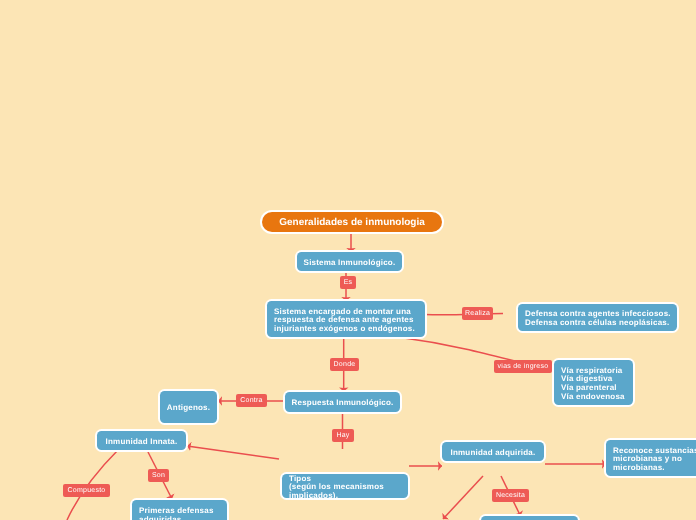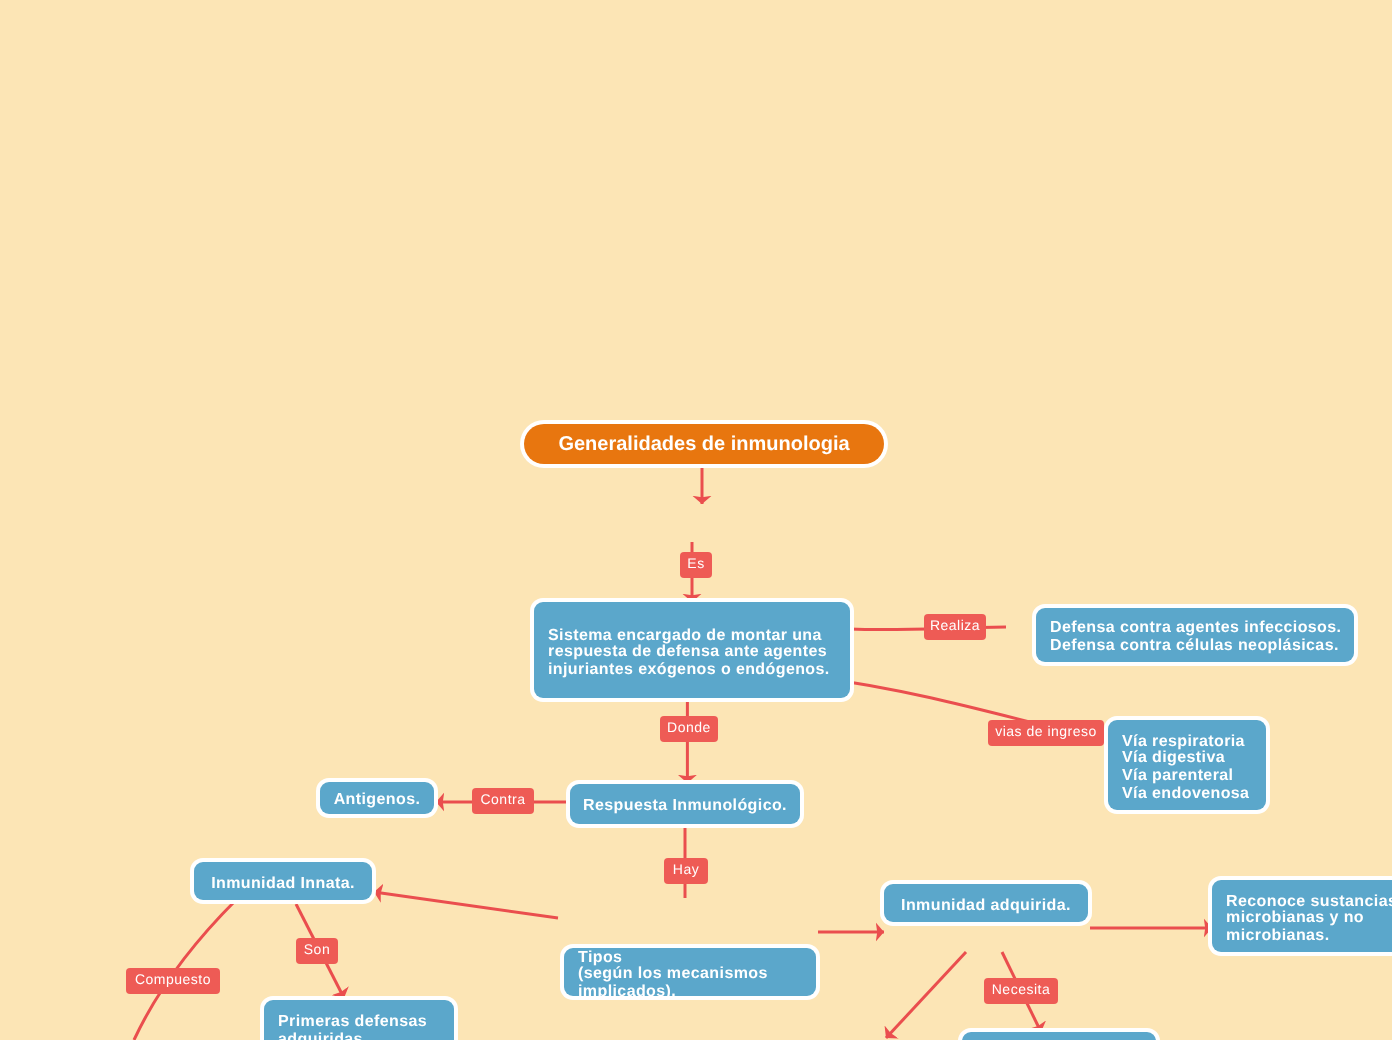--- a/index.html
+++ b/index.html
@@ -42,36 +42,37 @@
       <line x1="545" y1="464" x2="606" y2="464" marker-end="url(#ah)"></line>
       <path d="M118,450 C100,468 80,492 67,520"></path>
       <line x1="148" y1="452" x2="172" y2="499" marker-end="url(#ah)"></line>
       <line x1="501" y1="476" x2="520.5" y2="516" marker-end="url(#ah)"></line>
       <line x1="483" y1="476" x2="443" y2="519" marker-end="url(#ah)"></line>
     </g>
   </svg>
 
   <div class="node root" style="left:262px;top:212px;width:180px;height:20px">Generalidades de inmunologia</div>
 
+  <div class="node ctr" style="left:297px;top:252px;width:105px;height:19px">Sistema Inmunológico.</div>
 
-  <div class="node" style="left:267px;top:301px;width:158px;height:48px">Sistema encargado de montar una
+  <div class="node" style="left:267px;top:301px;width:158px;height:36px">Sistema encargado de montar una
 respuesta de defensa ante agentes
 injuriantes exógenos o endógenos.</div>
 
   <div class="node" style="left:518px;top:304px;width:159px;height:27px">Defensa contra agentes infecciosos.
 Defensa contra células neoplásicas.</div>
 
   <div class="node" style="left:554px;top:360px;width:79px;height:45px">Vía respiratoria
 Vía digestiva
 Vía parenteral
 Vía endovenosa</div>
 
   <div class="node ctr" style="left:285px;top:392px;width:115px;height:20px">Respuesta Inmunológico.</div>
 
-  <div class="node ctr" style="left:160px;top:391px;width:57px;height:16px">Antigenos.</div>
+  <div class="node ctr" style="left:160px;top:391px;width:57px;height:32px">Antigenos.</div>
 
   <div class="node ctr" style="left:97px;top:431px;width:89px;height:19px">Inmunidad Innata.</div>
 
   <div class="node" style="left:282px;top:474px;width:126px;height:24px">Tipos
 (según los mecanismos
 implicados).</div>
 
   <div class="node ctr" style="left:442px;top:442px;width:102px;height:19px">Inmunidad adquirida.</div>
 
   <div class="node" style="left:606px;top:440px;width:110px;height:36px">Reconoce sustancias

